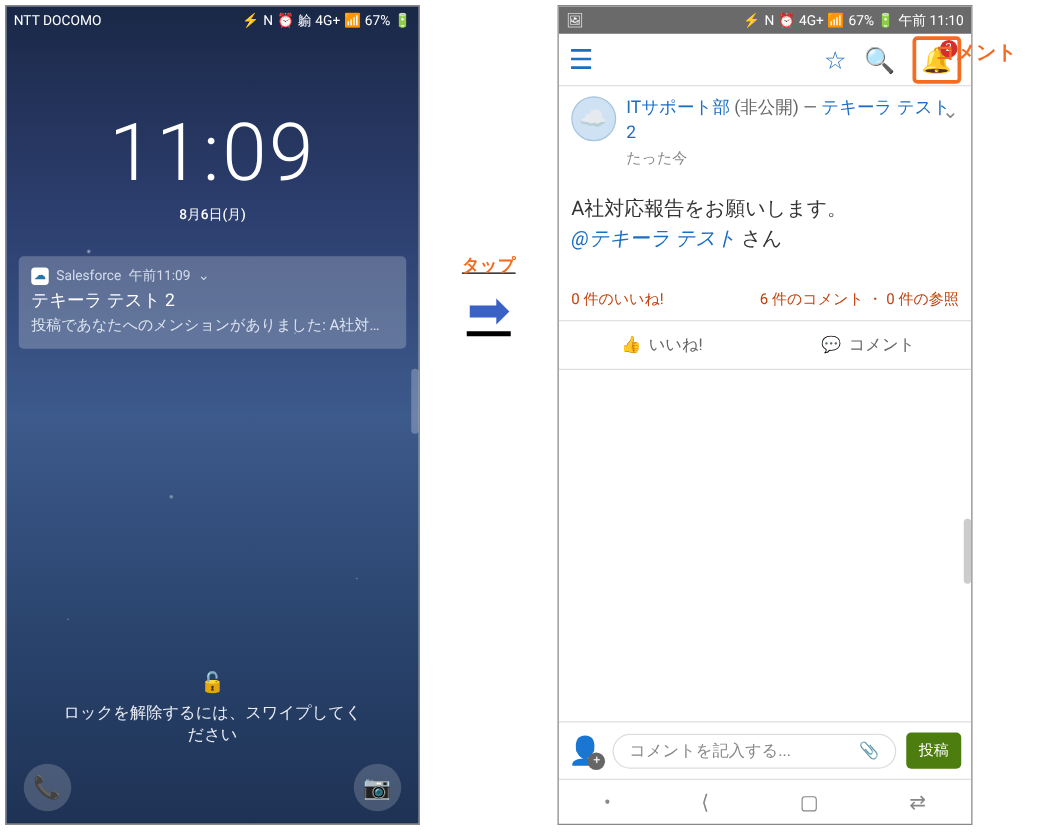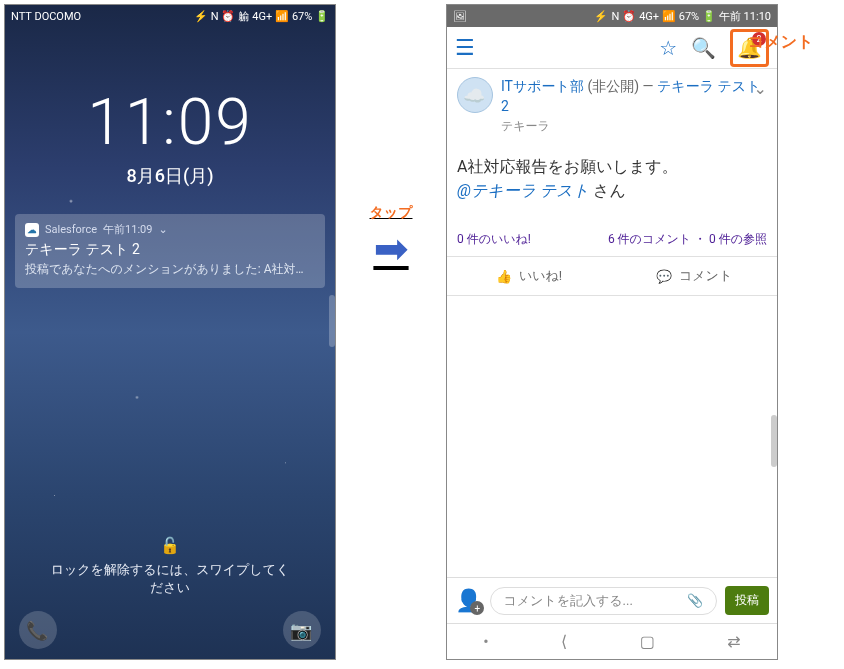--- a/index.html
+++ b/index.html
@@ -61,21 +61,21 @@
       margin-top: 58px;
       position: relative;
       z-index: 2;
     }
     .big-clock {
       font-size: 64px;
       font-weight: 300;
       letter-spacing: 2px;
     }
     .date-line {
-      font-size: 18px;
+      font-size: 11px;
       margin-top: 4px;
       font-weight: 500;
     }
     .notif-card {
       margin: 26px 10px 0;
       background: rgba(255,255,255,0.22);
       border-radius: 4px;
       padding: 8px 10px 10px;
       color: #e8ecf5;
       font-size: 12px;
@@ -236,21 +236,21 @@
     .feed-body {
       font-size: 16px;
       margin-top: 20px;
       line-height: 1.5;
     }
     .feed-body .mention { color: #1b6ec2; font-style: italic; }
     .feed-stats {
       display:flex;
       justify-content:space-between;
       font-size:12px;
-      color:#4c1d95;
+      color:#c2410c;
       margin-top: 28px;
       padding-bottom: 8px;
     }
     .feed-actions {
       display:flex;
       border-top:1px solid #e0e0e0;
       border-bottom:1px solid #e0e0e0;
       margin: 0 -10px;
     }
     .feed-action-btn {
@@ -437,21 +437,21 @@
     <div class="feed">
       <div class="feed-row">
         <div class="avatar">☁️</div>
         <div style="flex:1;">
           <div class="feed-head">
             <span>ITサポート部</span>
             <span class="gray">(非公開)</span>
             <span class="gray">—</span>
             <span>テキーラ テスト 2</span>
           </div>
-          <div class="feed-time">テキーラ</div>
+          <div class="feed-time">たった今</div>
         </div>
         <span class="feed-chevron">⌄</span>
       </div>
 
       <div class="feed-body">
         <div>A社対応報告をお願いします。</div>
         <span class="mention">@テキーラ テスト</span>
         <span>さん</span>
       </div>
 

